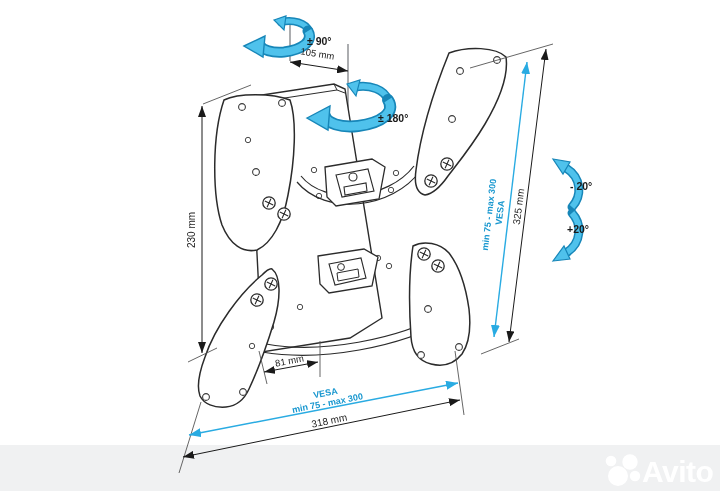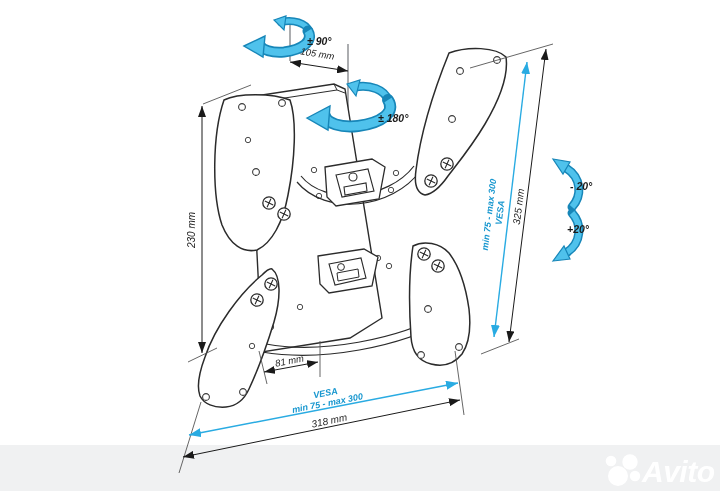--- a/index.html
+++ b/index.html
@@ -1,17 +1,17 @@
 <!DOCTYPE html>
 <html><head>
 <meta charset="utf-8">
 <style>
   html,body{margin:0;padding:0;background:#ffffff;}
   .stage{position:relative;width:720px;height:491px;background:#1d4ed8;overflow:hidden;
-         font-family:"Liberation Sans", sans-serif;font-style:italic;}
+         font-family:"Liberation Sans", sans-serif;}
   .stage svg{display:block;}
   text{font-family:"Liberation Sans", sans-serif;}
   .dim-black{fill:#222222;font-size:10px;}
   .dim-small{fill:#222222;font-size:9.5px;}
   .deg{fill:#1a1a1a;font-size:10.5px;font-weight:bold;}
   .cyan-t{fill:#1897cf;font-size:9px;font-weight:bold;}
   .wordmark{fill:#ffffff;font-size:30px;font-weight:bold;letter-spacing:-0.5px;}
 </style>
 </head>
 <body>

